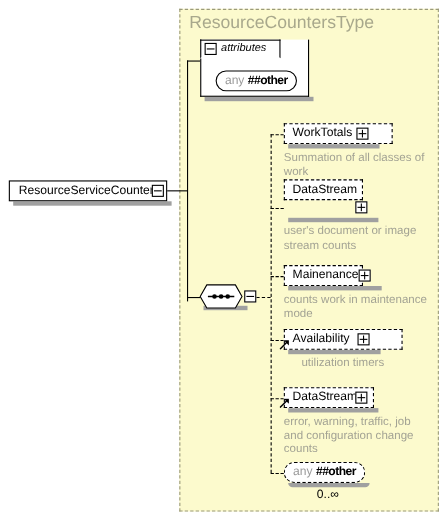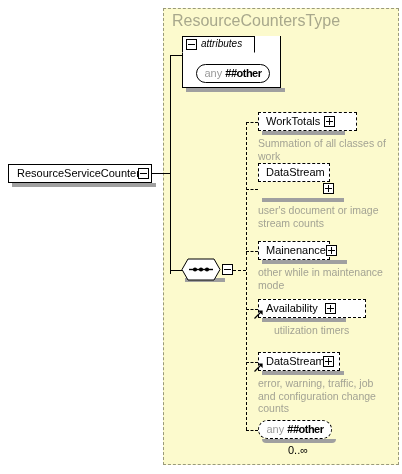--- a/index.html
+++ b/index.html
@@ -304,21 +304,21 @@
 </div>
 <div class="toggle plus" style="left:323px; top:183px;"></div>
 <div class="annot" style="left:258px; top:204px;">user's document or image stream counts</div>
 
 <div class="line-h dash" style="left:246px; top:251px; width:12px;"></div>
 <div class="elem-shadow" style="left:262px; top:260px; width:85px;"></div>
 <div class="elem-box" style="left:258px; top:241px; width:72px;">
   <span>Mainenance</span>
 </div>
 <div class="toggle plus" style="left:326px; top:245px;"></div>
-<div class="annot" style="left:258px; top:266px;">other while in maintenance mode</div>
+<div class="annot" style="left:258px; top:266px;">counts work in maintenance mode</div>
 
 <div class="line-h dash" style="left:246px; top:309px; width:12px;"></div>
 <div class="elem-shadow" style="left:262px; top:318px; width:84px;"></div>
 <div class="elem-box" style="left:258px; top:299px; width:108px;">
   <span>Availability</span>
 </div>
 <div class="toggle plus" style="left:325px; top:303px;"></div>
 <div class="subst-arrow" style="left:254px; top:309px;">
   <svg width="9" height="9" viewBox="0 0 9 9" xmlns="http://www.w3.org/2000/svg">
     <line x1="0.5" y1="8.5" x2="7" y2="2" stroke="#000000" stroke-width="1.3"></line>

